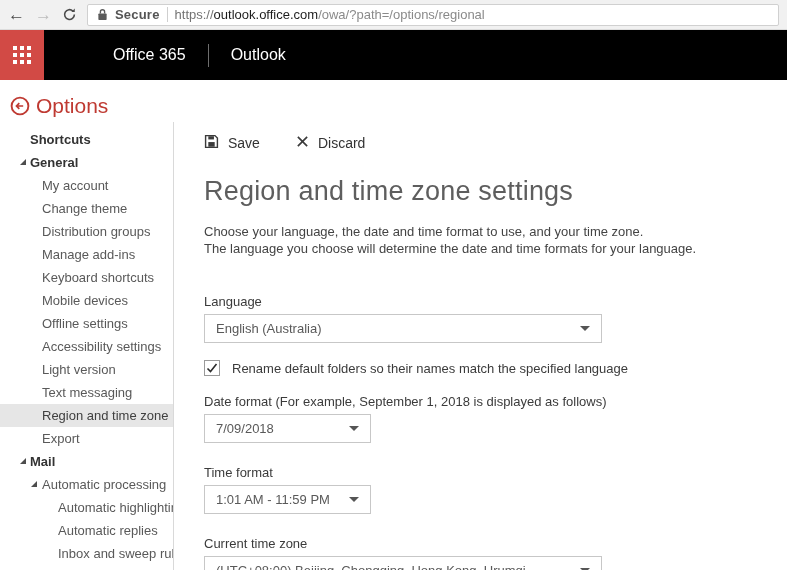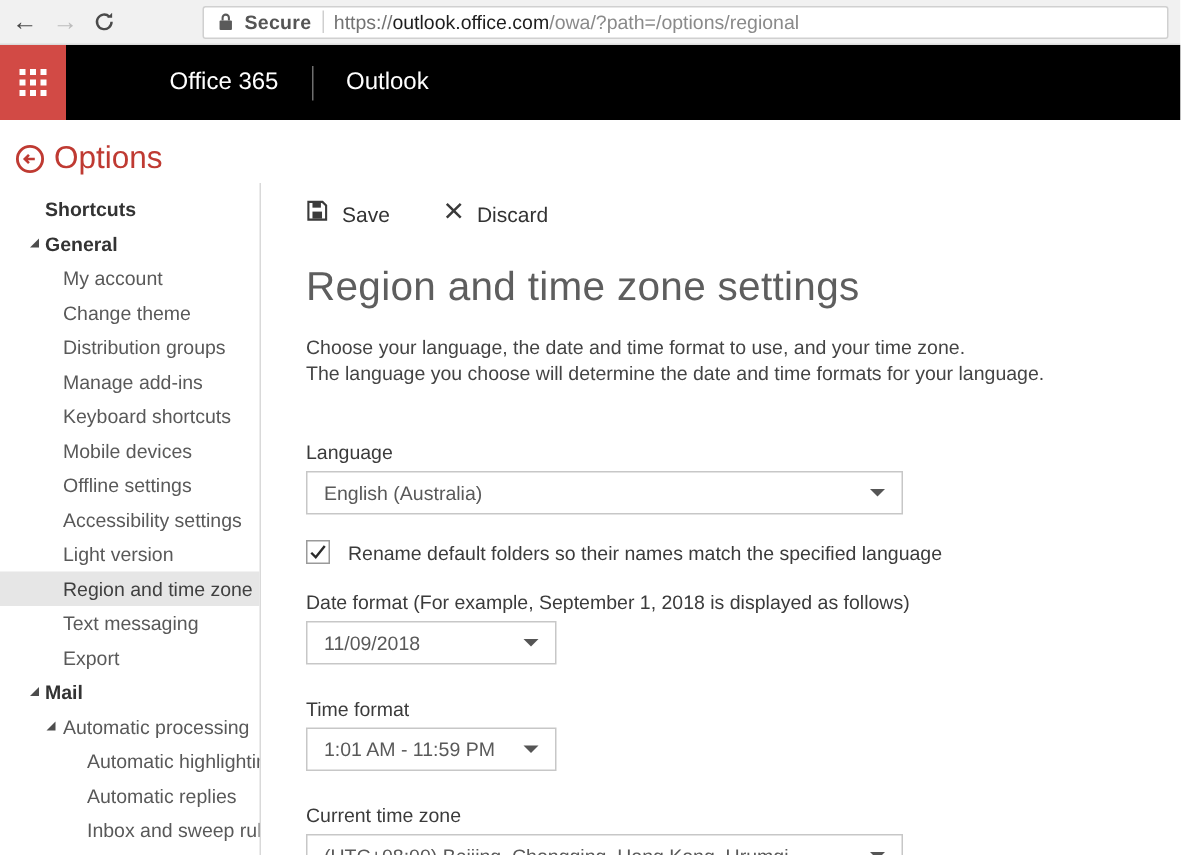--- a/index.html
+++ b/index.html
@@ -15,21 +15,20 @@
     height: 30px; background: #f1f1f1; border-bottom: 1px solid #dcdcdc;
     display: flex; align-items: center; padding: 0 8px; gap: 10px;
   }
   .nav-btn { font-size: 17px; line-height: 1; color: #4a4a4a; cursor: pointer; }
   .nav-btn.disabled { color: #bdbdbd; }
   .reload-icon svg { display: block; }
   .url-bar {
     flex: 1; height: 22px; background: #fff; border: 1px solid #d0d0d0;
     border-radius: 2px; display: flex; align-items: center; padding: 0 9px; gap: 7px;
     overflow: hidden;
-    margin-left: 48px;
   }
   .lock-icon { display: flex; align-items: center; }
   .secure-label { font-size: 13px; color: #555; font-weight: 600; letter-spacing: .2px; }
   .url-divider { width: 1px; height: 15px; background: #cfcfcf; }
   .url-text { font-size: 13px; white-space: nowrap; }
   .url-scheme { color: #737373; }
   .url-host { color: #1d1d1d; }
   .url-path { color: #8a8a8a; }
 
   
@@ -175,22 +174,22 @@
         <div class="nav-item lvl0 bold"><span class="tri"></span><span>General</span></div>
         <div class="nav-item lvl1"><span>My account</span></div>
         <div class="nav-item lvl1"><span>Change theme</span></div>
         <div class="nav-item lvl1"><span>Distribution groups</span></div>
         <div class="nav-item lvl1"><span>Manage add-ins</span></div>
         <div class="nav-item lvl1"><span>Keyboard shortcuts</span></div>
         <div class="nav-item lvl1"><span>Mobile devices</span></div>
         <div class="nav-item lvl1"><span>Offline settings</span></div>
         <div class="nav-item lvl1"><span>Accessibility settings</span></div>
         <div class="nav-item lvl1"><span>Light version</span></div>
+        <div class="nav-item lvl1"><span>Text messaging</span></div>
         <div class="nav-item lvl1 selected"><span>Region and time zone</span></div>
-        <div class="nav-item lvl1"><span>Text messaging</span></div>
         <div class="nav-item lvl1"><span>Export</span></div>
         <div class="nav-item lvl0 bold"><span class="tri"></span><span>Mail</span></div>
         <div class="nav-item lvl1"><span class="tri"></span><span>Automatic processing</span></div>
         <div class="nav-item lvl2"><span>Automatic highlighting</span></div>
         <div class="nav-item lvl2"><span>Automatic replies</span></div>
         <div class="nav-item lvl2"><span>Inbox and sweep rules</span></div>
         <div class="nav-item lvl2"><span>Junk email reporting</span></div>
       </div>
     <div class="side-scrollbar">
       <span class="scroll-up-icon"></span>
@@ -240,21 +239,21 @@
         <svg id="rename-cb-check" width="12" height="12" viewBox="0 0 12 12" style="display: block;">
           <path d="M1.5 6.5l3 3 6-7.5" fill="none" stroke="#2b2b2b" stroke-width="1.6"></path>
         </svg>
       </span>
       <span class="checkbox-label">Rename default folders so their names match the specified language</span>
     </div>
 
     <div class="field-group g-date">
       <div class="field-label">Date format (For example, September 1, 2018 is displayed as follows)</div>
       <div class="dropdown dd-narrow">
-        <span class="dd-value">11/09/2018</span>
+        <span class="dd-value">7/09/2018</span>
         <span class="caret-icon"></span>
       </div>
     </div>
 
     <div class="field-group g-time">
       <div class="field-label">Time format</div>
       <div class="dropdown dd-narrow">
         <span class="dd-value">1:01 AM - 11:59 PM</span>
         <span class="caret-icon"></span>
       </div>

